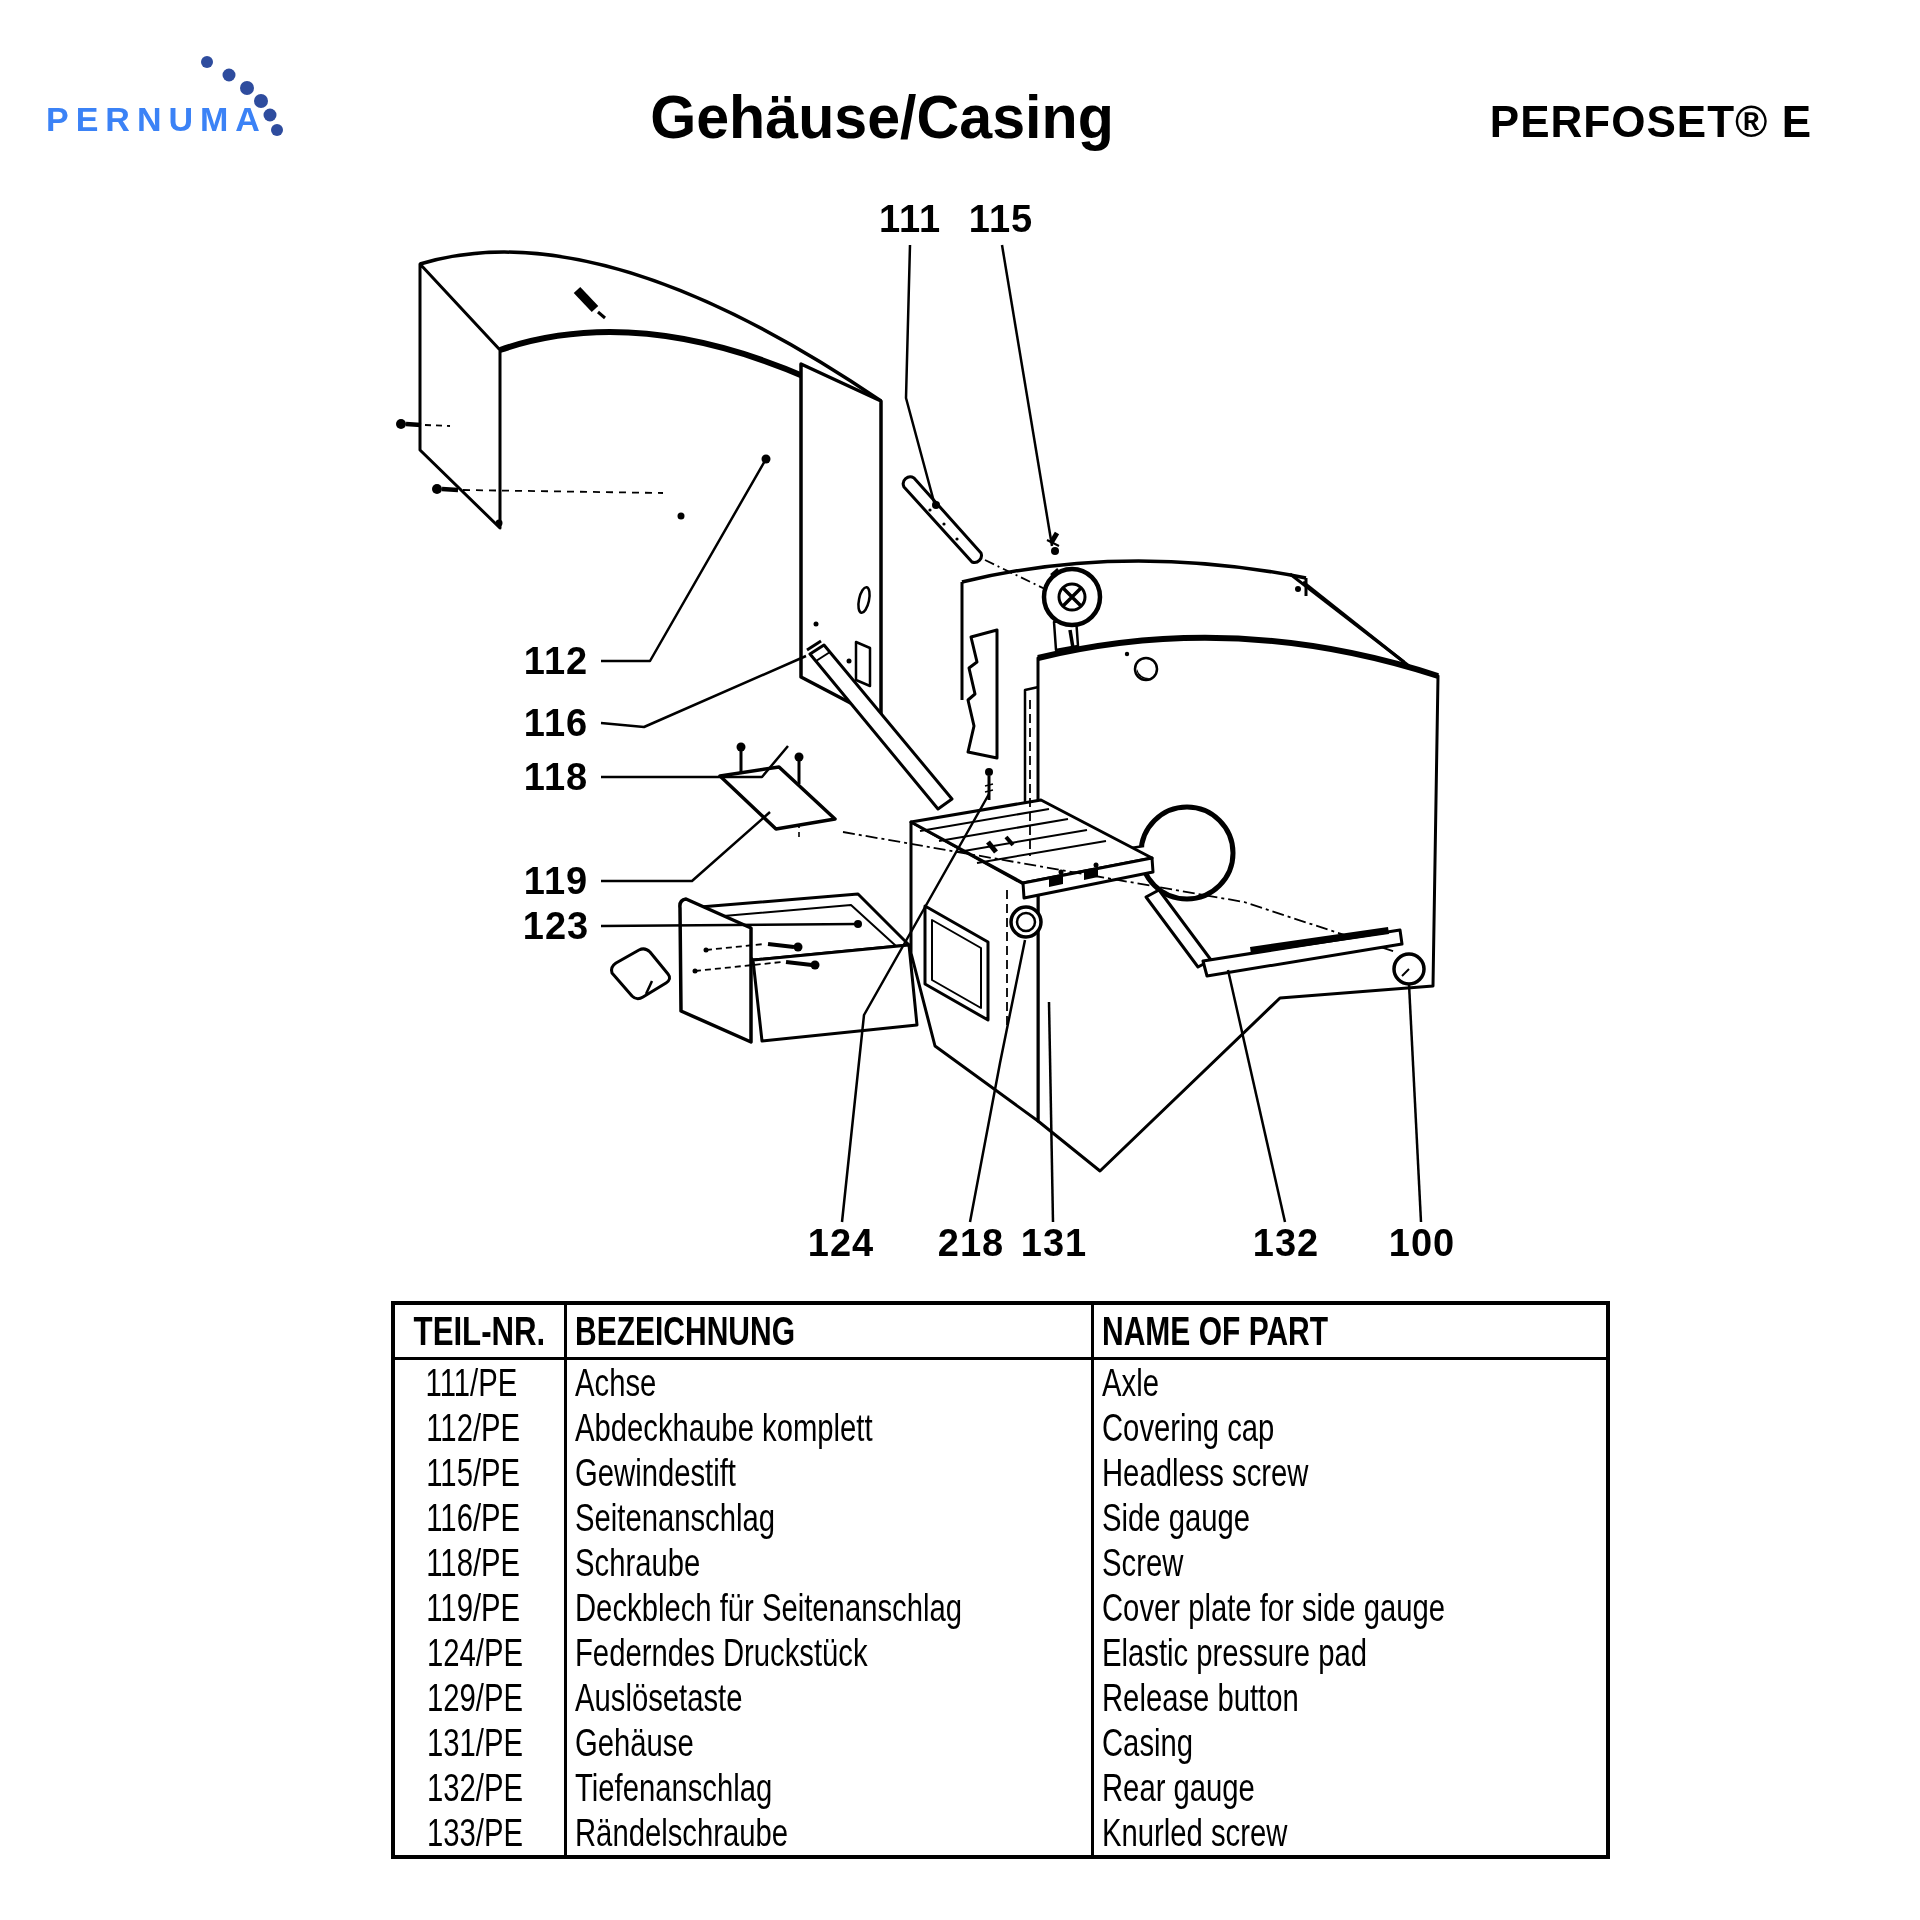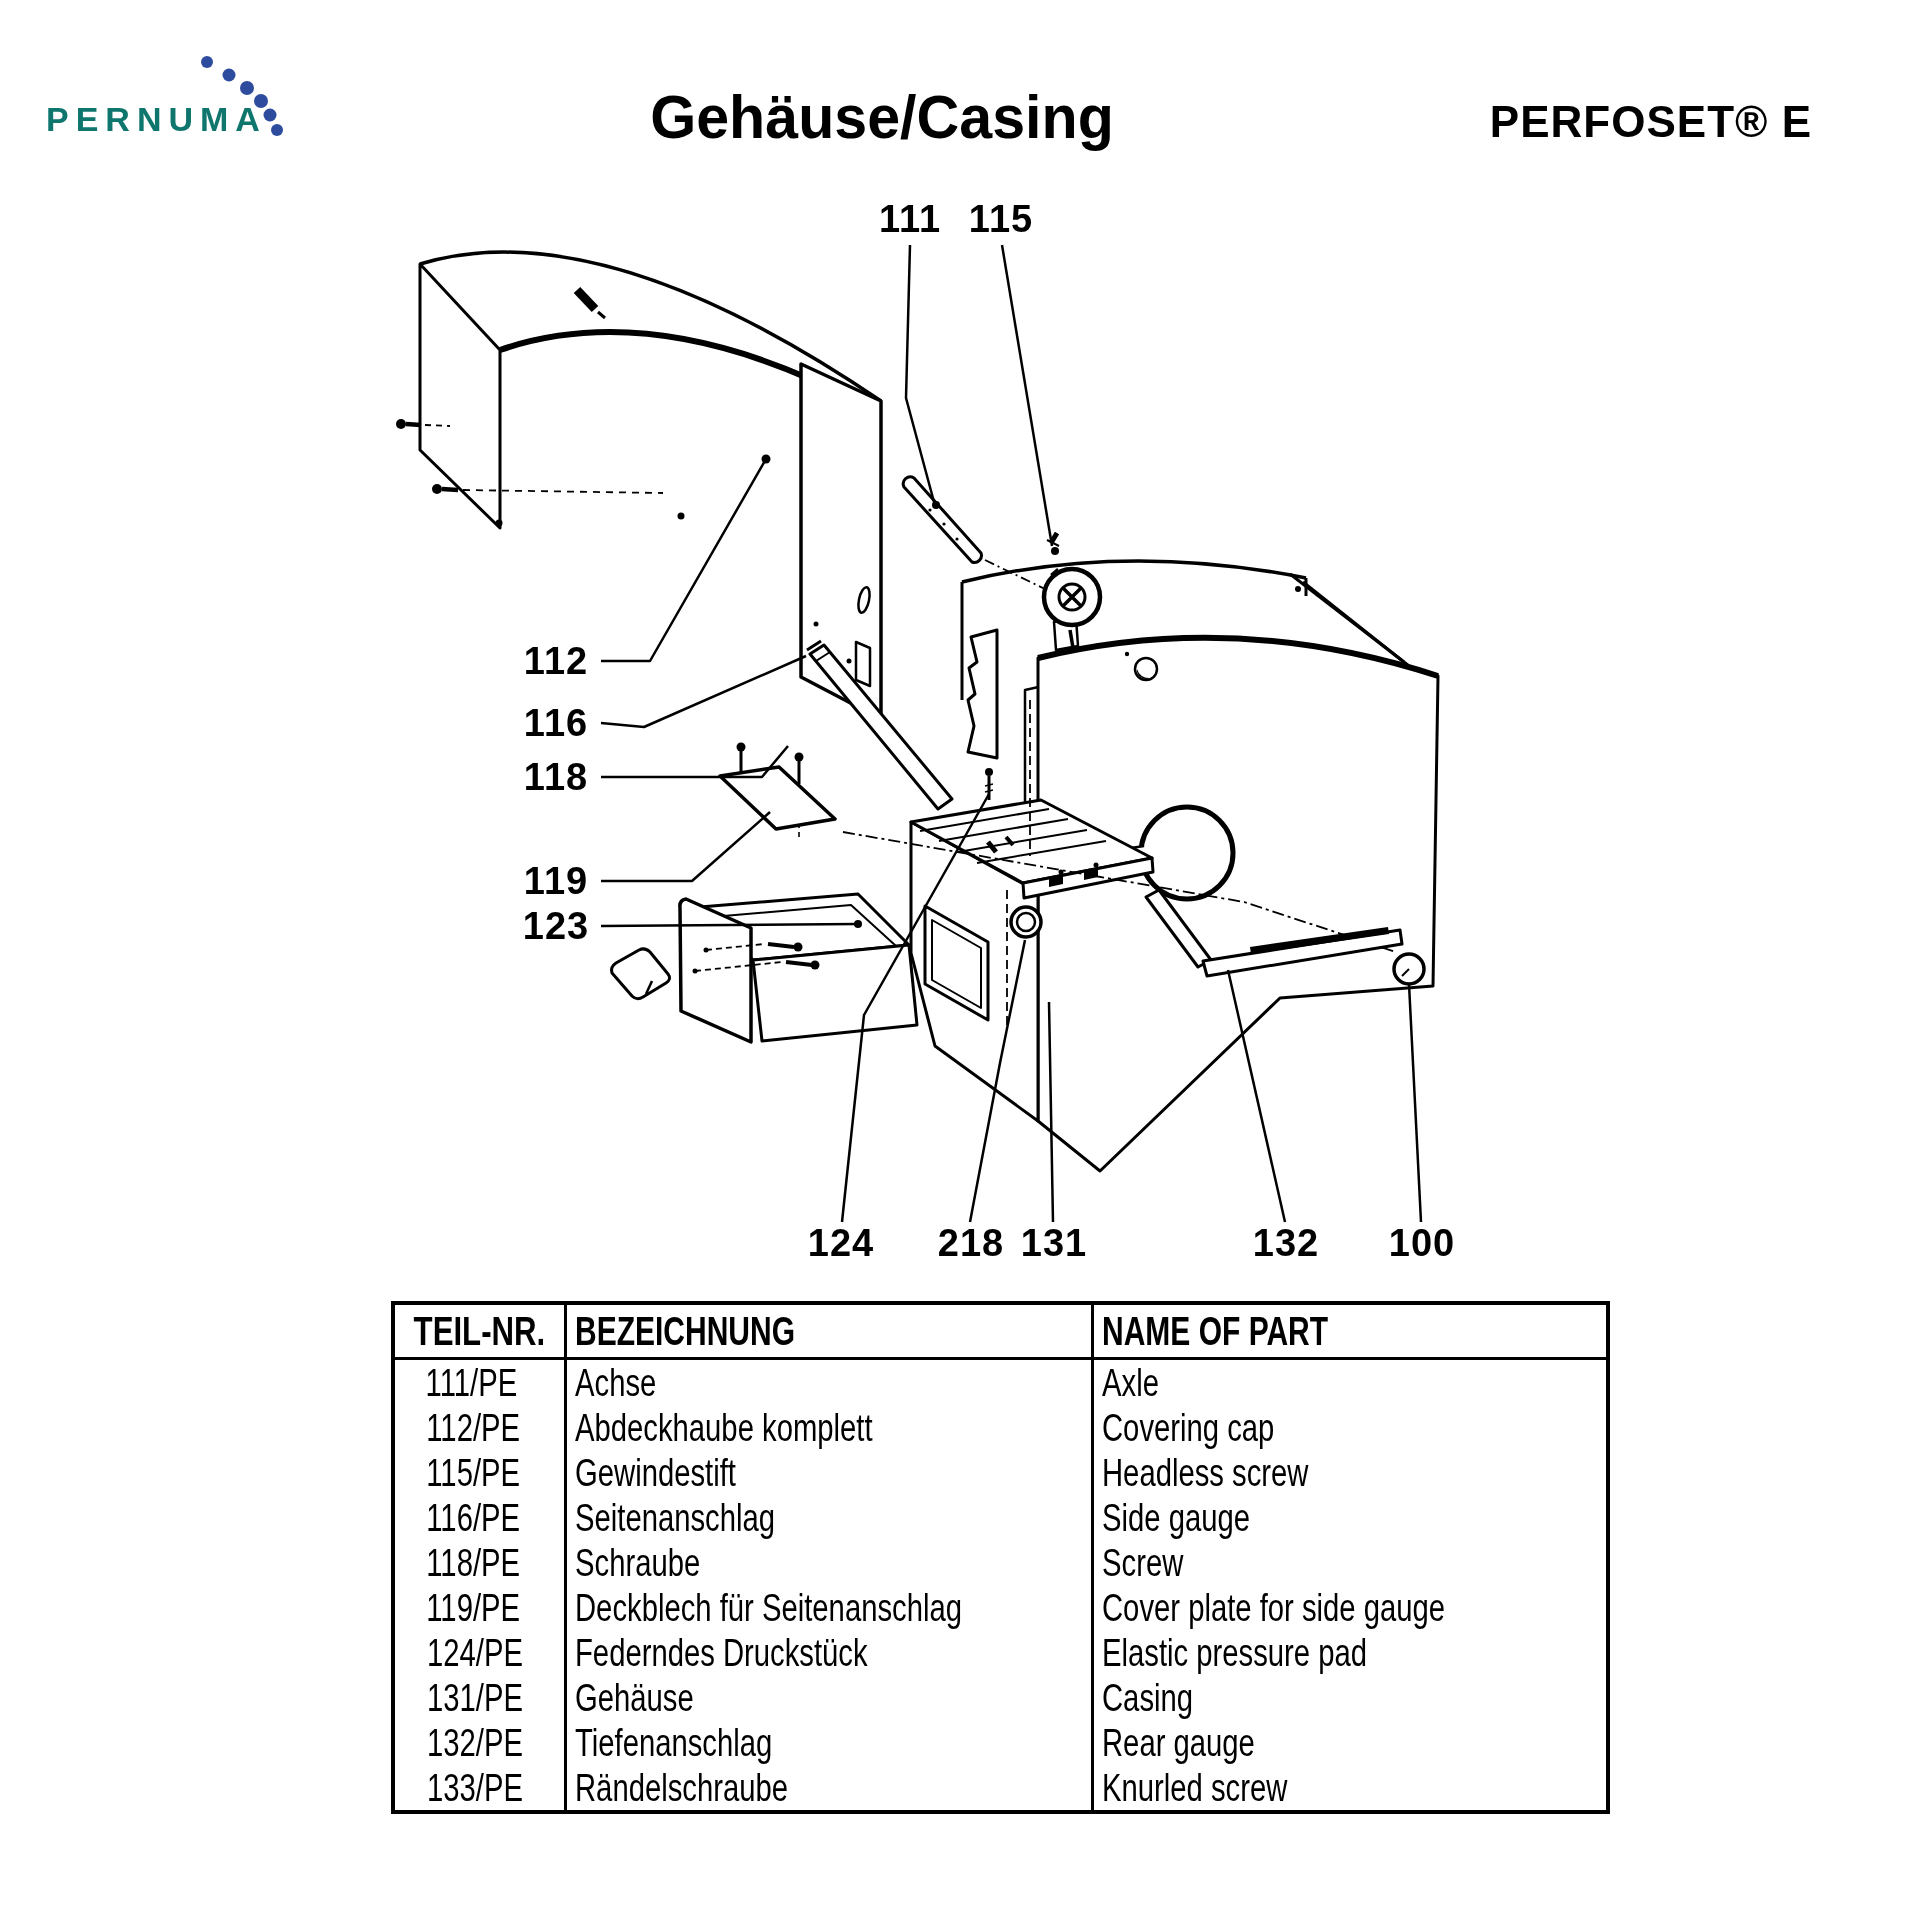--- a/index.html
+++ b/index.html
@@ -1,20 +1,20 @@
 <!DOCTYPE html>
 <html><head>
 <meta charset="utf-8">
 <style>
   html,body{margin:0;padding:0;background:#fff;}
   body{width:1920px;height:1920px;position:relative;font-family:"Liberation Sans",sans-serif;color:#000;overflow:hidden;}
   #stage{position:absolute;inset:0;}
   svg#drawing{position:absolute;left:0;top:0;z-index:1;}
   .hdr{position:absolute;z-index:3;white-space:nowrap;}
-  #logo-text{left:46px;top:100px;font-size:34px;font-weight:700;letter-spacing:7px;color:#0f766e;}
+  #logo-text{left:46px;top:100px;font-size:34px;font-weight:700;letter-spacing:7px;color:#3b82f6;}
   #page-title{left:882px;top:82px;transform:translateX(-50%) scaleX(0.97);font-size:61px;font-weight:700;letter-spacing:0px;}
   #product-name{right:108px;top:97px;font-size:44px;font-weight:700;letter-spacing:1px;}
   .part-label{position:absolute;z-index:3;transform:translate(-50%,-50%);font-size:38px;font-weight:700;letter-spacing:1px;white-space:nowrap;}
   
   #parts-table{position:absolute;left:391px;top:1301px;z-index:3;border-collapse:collapse;table-layout:fixed;background:#fff;}
   #parts-table col.c1{width:169px;}
   #parts-table col.c2{width:486px;}
   #parts-table col.c3{width:516px;}
   #parts-table, #parts-table th, #parts-table td{border:0;}
   #parts-table{border:4px solid #000;}
@@ -283,20 +283,25 @@
         <td class="n"><span class="cond-r">119/PE</span></td>
         <td class="t v-div"><span class="cond">Deckblech für Seitenanschlag</span></td>
         <td class="t v-div"><span class="cond">Cover plate for side gauge</span></td>
       </tr>
       <tr>
         <td class="n"><span class="cond-r">124/PE</span></td>
         <td class="t v-div"><span class="cond">Federndes Druckstück</span></td>
         <td class="t v-div"><span class="cond">Elastic pressure pad</span></td>
       </tr>
       <tr>
+        <td class="n"><span class="cond-r">129/PE</span></td>
+        <td class="t v-div"><span class="cond">Auslösetaste</span></td>
+        <td class="t v-div"><span class="cond">Release button</span></td>
+      </tr>
+      <tr>
         <td class="n"><span class="cond-r">131/PE</span></td>
         <td class="t v-div"><span class="cond">Gehäuse</span></td>
         <td class="t v-div"><span class="cond">Casing</span></td>
       </tr>
       <tr>
         <td class="n"><span class="cond-r">132/PE</span></td>
         <td class="t v-div"><span class="cond">Tiefenanschlag</span></td>
         <td class="t v-div"><span class="cond">Rear gauge</span></td>
       </tr>
       <tr>

